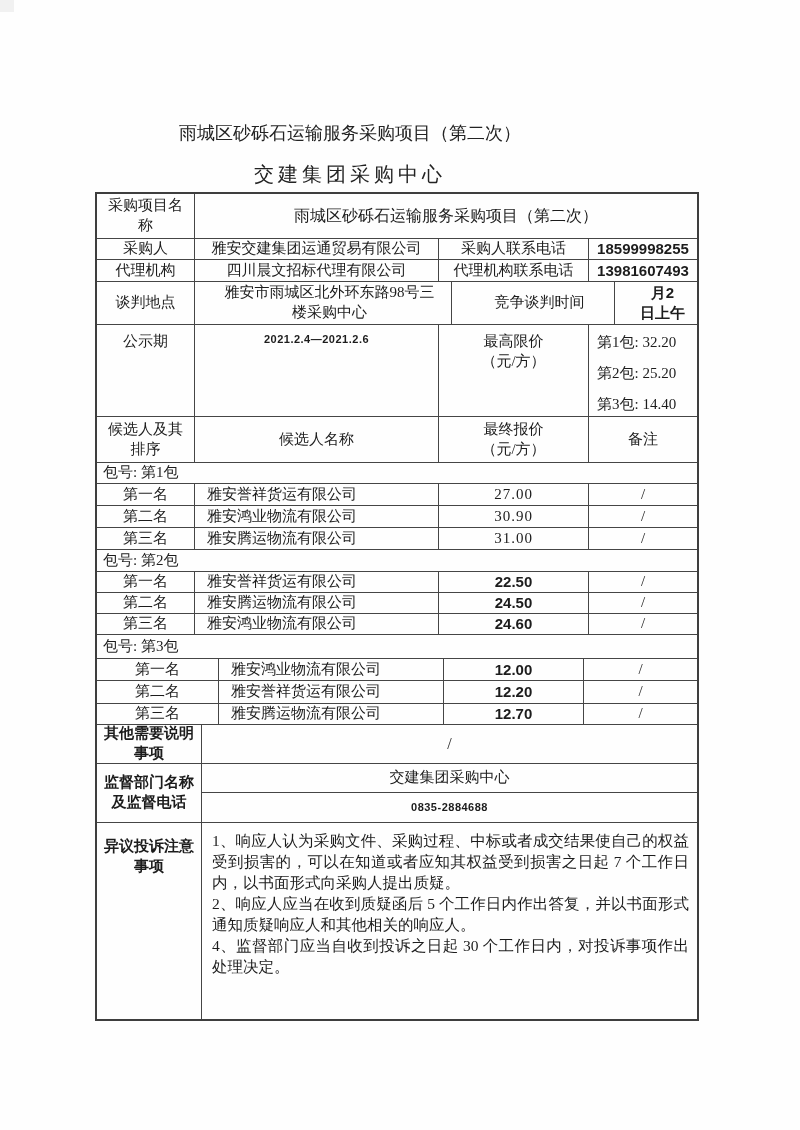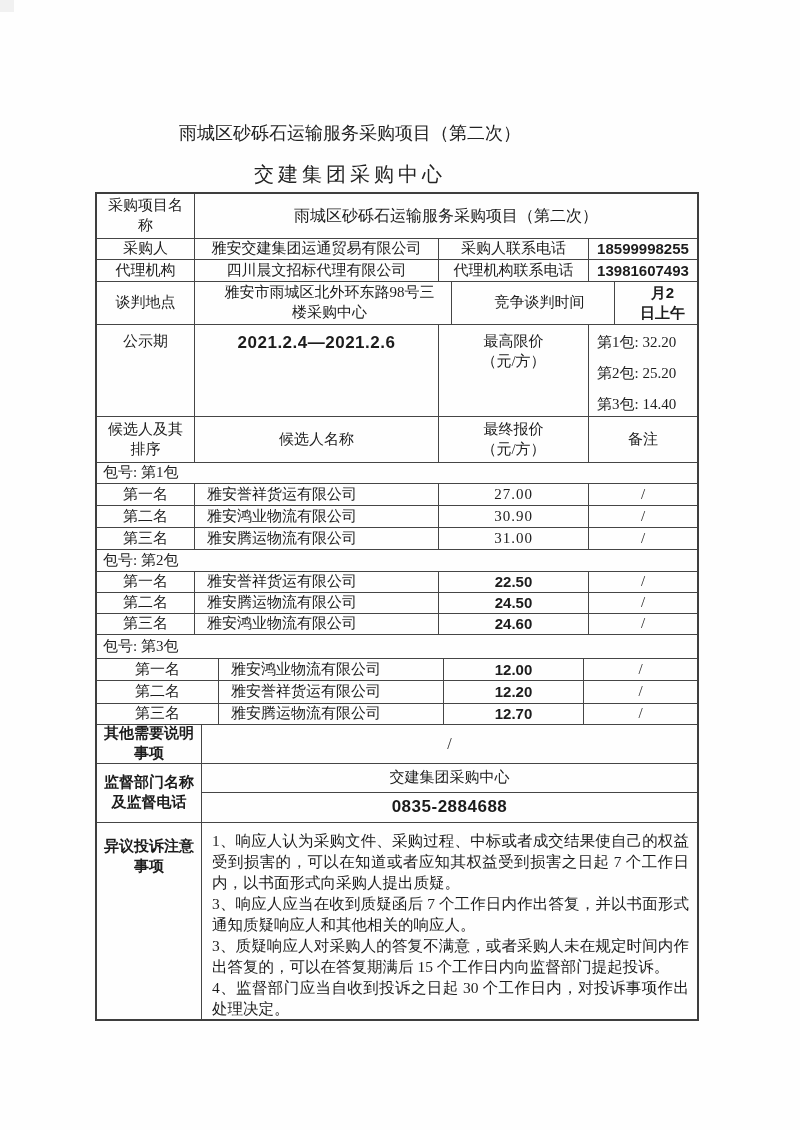--- a/index.html
+++ b/index.html
@@ -39,21 +39,21 @@
   .c2w{width:225px;flex:none;}
   .c3w{width:140px;flex:none;}
   .c1m{width:105px;flex:none;font-weight:bold;}
   .grow{flex:1;}
   .wrap{white-space:pre-line;}
   .leftcell{justify-content:flex-start;text-align:left;padding-left:12px;}
   .groupcell{justify-content:flex-start;text-align:left;padding-left:6px;border-right:none;}
   .topalign{align-items:flex-start;padding-top:7px;}
   .num{font-family:"Liberation Sans","DejaVu Sans",sans-serif;font-weight:600;}
   .num15{font-size:15px;}
-  .num17{font-size:17px;letter-spacing:0.5px;}
+  .num17{font-size:11px;letter-spacing:0.5px;}
   .serifnum{font-family:"Liberation Serif","DejaVu Serif",serif;font-weight:400;letter-spacing:1px;}
   .pricelist{
     display:block;text-align:left;padding:2px 0 0 8px;line-height:31px;font-size:15px;
   }
   .value16{font-size:16px;}
   .supright{flex:1;display:flex;flex-direction:column;}
   .supcell{
     display:flex;align-items:center;justify-content:center;box-sizing:border-box;
   }
   .supcell.first{height:29px;border-bottom:1.5px solid #454545;}
@@ -204,20 +204,19 @@
         <div class="supcell first">交建集团采购中心</div>
         <div class="supcell second num num17">0835-2884688</div>
       </div>
     </div>
 
     <div class="tr" style="height:196px;">
       <div class="td c1m wrap topalign" style="padding-top:14px;">异议投诉注意
 事项</div>
       <div class="td grow complaint-body nobr">
         <div>1、响应人认为采购文件、采购过程、中标或者成交结果使自己的权益受到损害的，可以在知道或者应知其权益受到损害之日起 7 个工作日内，以书面形式向采购人提出质疑。</div>
-        <div>3、响应人应当在收到质疑函后 7 个工作日内作出答复，并以书面形式通知质疑响应人和其他相关的响应人。</div>
-        <div>3、质疑响应人对采购人的答复不满意，或者采购人未在规定时间内作出答复的，可以在答复期满后 15 个工作日内向监督部门提起投诉。</div>
+        <div>2、响应人应当在收到质疑函后 5 个工作日内作出答复，并以书面形式通知质疑响应人和其他相关的响应人。</div>
         <div>4、监督部门应当自收到投诉之日起 30 个工作日内，对投诉事项作出处理决定。</div>
       </div>
     </div>
 
   </div>
 </div>
 
 </body></html>

